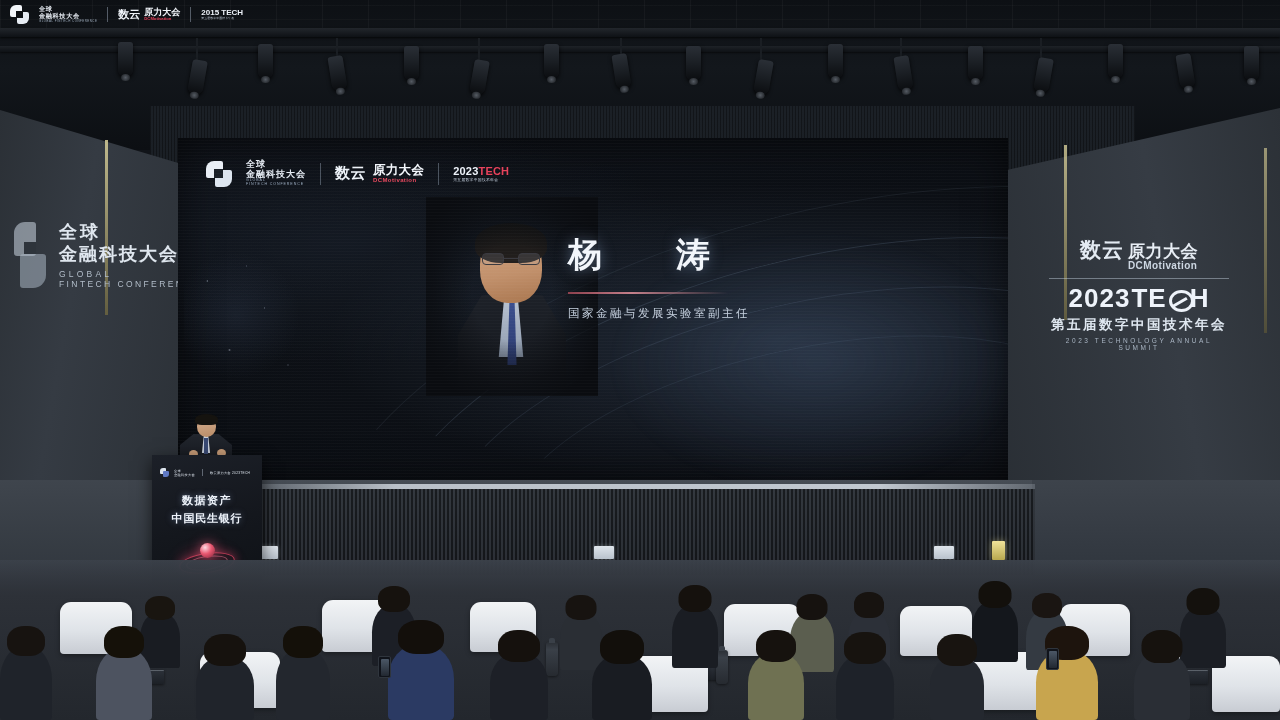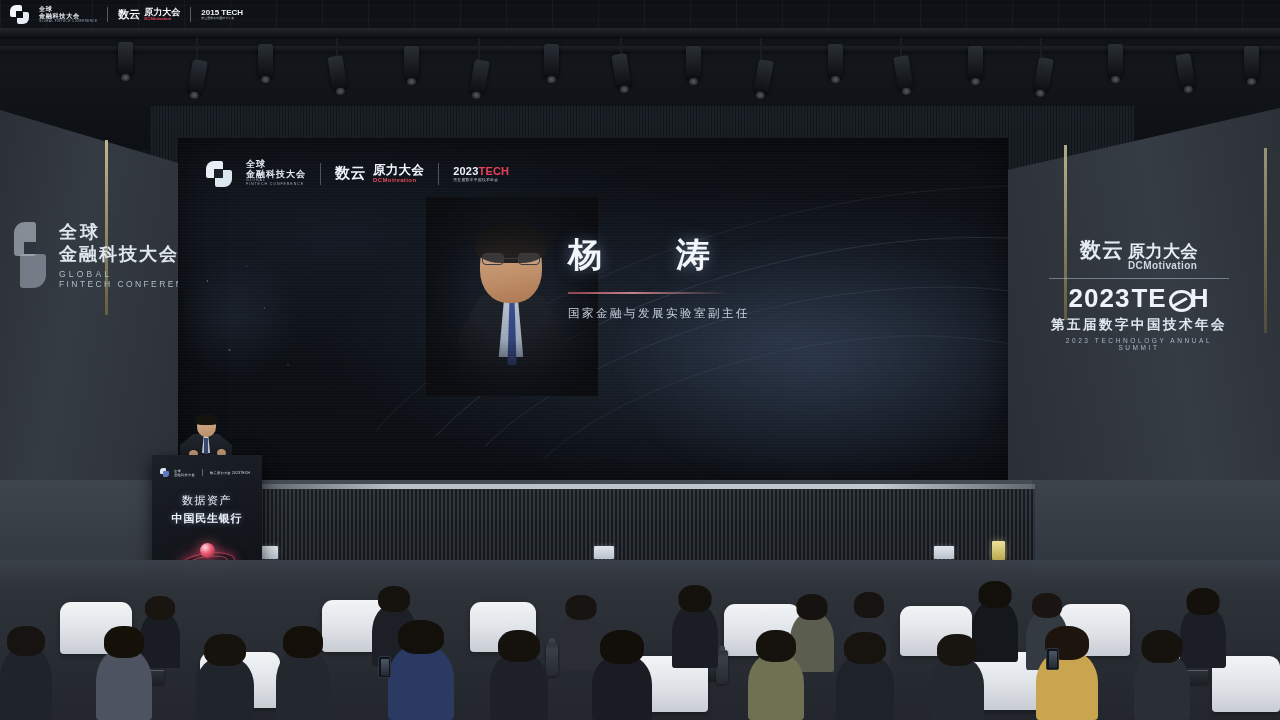--- a/index.html
+++ b/index.html
@@ -338,21 +338,21 @@
   .podium-logo { position:absolute; left:8px; top:13px; display:flex; align-items:center; gap:5px; }
   .pl-mark { position:relative; width:9px; height:9px; }
   .pl-mark .a{position:absolute;left:0;top:0;width:6px;height:6px;background:#dce4ee;border-radius:3px 1px 1px 1px;}
   .pl-mark .b{position:absolute;right:0;bottom:0;width:6px;height:6px;background:#5f79c4;border-radius:1px 1px 3px 1px;}
   .pl-cn{ font-size:3.2px; color:#e2e9f2; line-height:1.25; letter-spacing:.3px;}
   .pl-sep{ width:1px;height:7px;background:rgba(200,214,232,.4); margin:0 2px;}
   .pl-right{ font-size:3.2px; color:#dbe3ec; letter-spacing:.3px;}
   .podium-title {
     position:absolute; left:0; right:0; top:38px; text-align:center;
   }
-  .pt-1 { font-size:11px; font-weight:400; color:#eef3fa; letter-spacing:1.5px;
+  .pt-1 { font-size:11px; font-weight:700; color:#eef3fa; letter-spacing:1.5px;
           text-shadow:0 0 6px rgba(140,170,215,.5); }
   .pt-2 { margin-top:3px; font-size:11px; font-weight:800; color:#eef3fa; letter-spacing:.8px;
           text-shadow:0 0 6px rgba(140,170,215,.5); }
   .podium-orb {
     position:absolute; left:50%; top:80px; transform:translateX(-50%);
     width:56px; height:42px;
   }
   .orb-ring {
     position:absolute; left:0; top:18px; width:56px; height:20px;
     border:1.4px solid rgba(225,70,100,.75); border-radius:50%;

